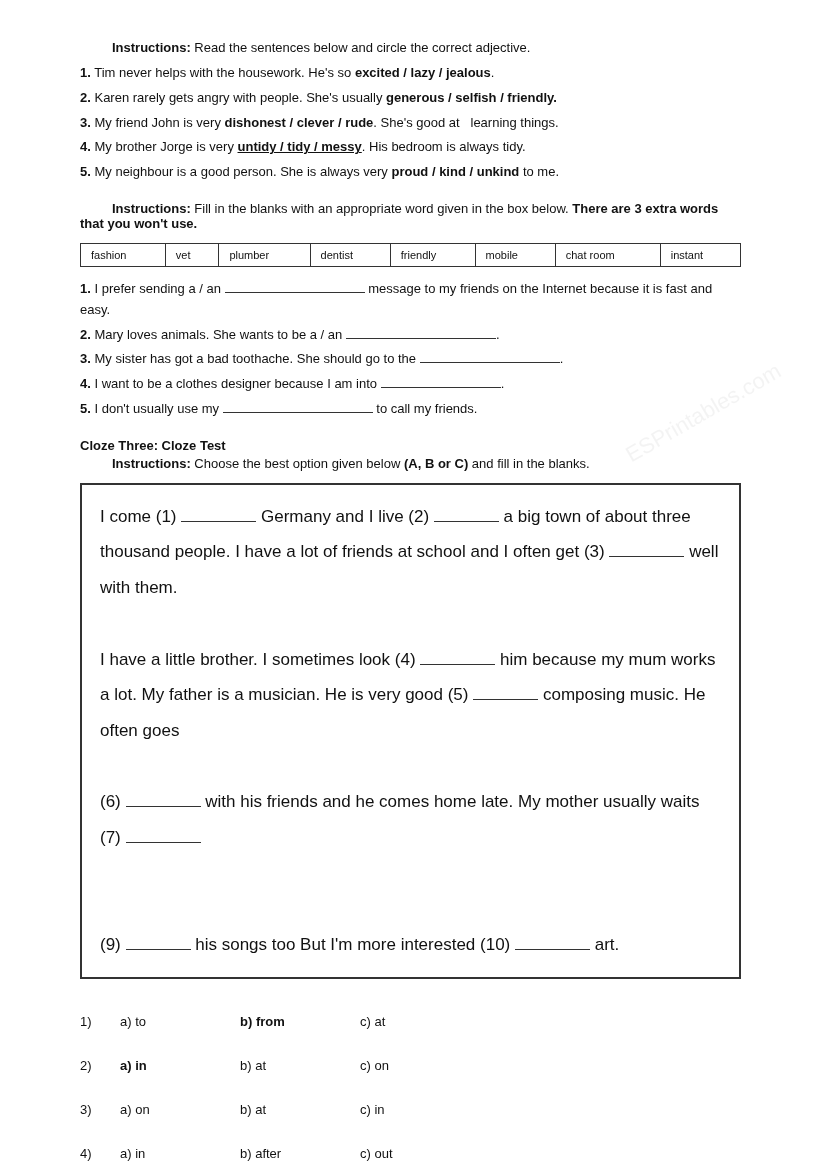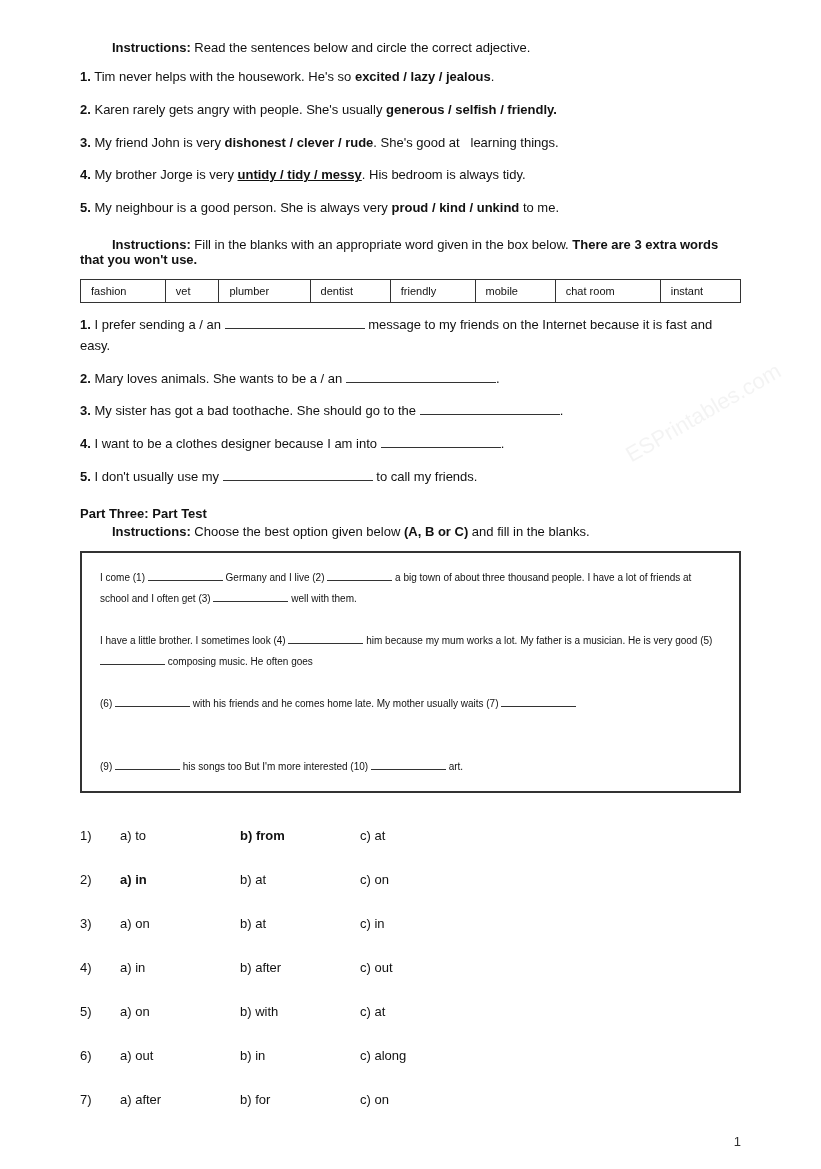--- a/index.html
+++ b/index.html
@@ -13,21 +13,21 @@
       position: relative;
     }
     .page {
       padding: 40px 80px 40px 80px;
       position: relative;
     }
     .section { margin-bottom: 18px; }
     .instructions-label { font-weight: bold; margin-left: 32px; }
     .instructions-text { display: inline; }
     .sentence-list { margin-top: 8px; }
-    .sentence-list p { margin-bottom: 4px; line-height: 1.6; margin-top: 12px; }
+    .sentence-list p { margin-bottom: 4px; line-height: 1.6; }
     .bold { font-weight: bold; }
     .underline { text-decoration: underline; }
     .word-box {
       border: 1px solid #333;
       width: 100%;
       margin: 12px 0;
       border-collapse: collapse;
     }
     .word-box td {
       border: 1px solid #333;
@@ -35,21 +35,21 @@
       font-size: 11px;
     }
     .blank { display: inline-block; border-bottom: 1px solid #333; width: 140px; }
     .blank-short { display: inline-block; border-bottom: 1px solid #333; width: 120px; }
     .blank-med { display: inline-block; border-bottom: 1px solid #333; width: 130px; }
     .cloze-box {
       border: 2px solid #333;
       padding: 14px 18px;
       margin: 12px 0 16px 0;
       line-height: 2.1;
-      font-size: 10px;
+      font-size: 17px;
     }
     .cloze-blank { display: inline-block; border-bottom: 1px solid #333; width: 75px; }
     .answer-grid { margin-top: 8px; }
     .answer-row {
       display: flex;
       align-items: baseline;
       margin-bottom: 6px;
       line-height: 1.7;
     }
     .answer-num { width: 40px; font-weight: normal; }
@@ -151,21 +151,21 @@
       <p>
         <span class="bold">4.</span> I want to be a clothes designer because I am into <span class="blank-med" style="width:120px;"></span>.
       </p>
       <p>
         <span class="bold">5.</span> I don't usually use my <span class="blank" style="width:150px;"></span> to call my friends.
       </p>
     </div>
   </div>
 
   <div class="section">
-    <p class="part-three-title">Part Three:  Part Test</p>
+    <p class="part-three-title">Cloze Three:  Cloze Test</p>
     <p>
       <span class="instructions-label">Instructions:</span>
       <span> Choose the best option given below </span>
       <span class="bold">(A, B or C)</span>
       <span> and fill in the blanks.</span>
     </p>
 
     <div class="cloze-box">
       <p>
         I come (1) <span class="cloze-blank"></span> Germany and I live (2) <span class="cloze-blank" style="width:65px;"></span> a big town of about three thousand people. I have a lot of friends at school and I often get (3) <span class="cloze-blank"></span> well with them.

